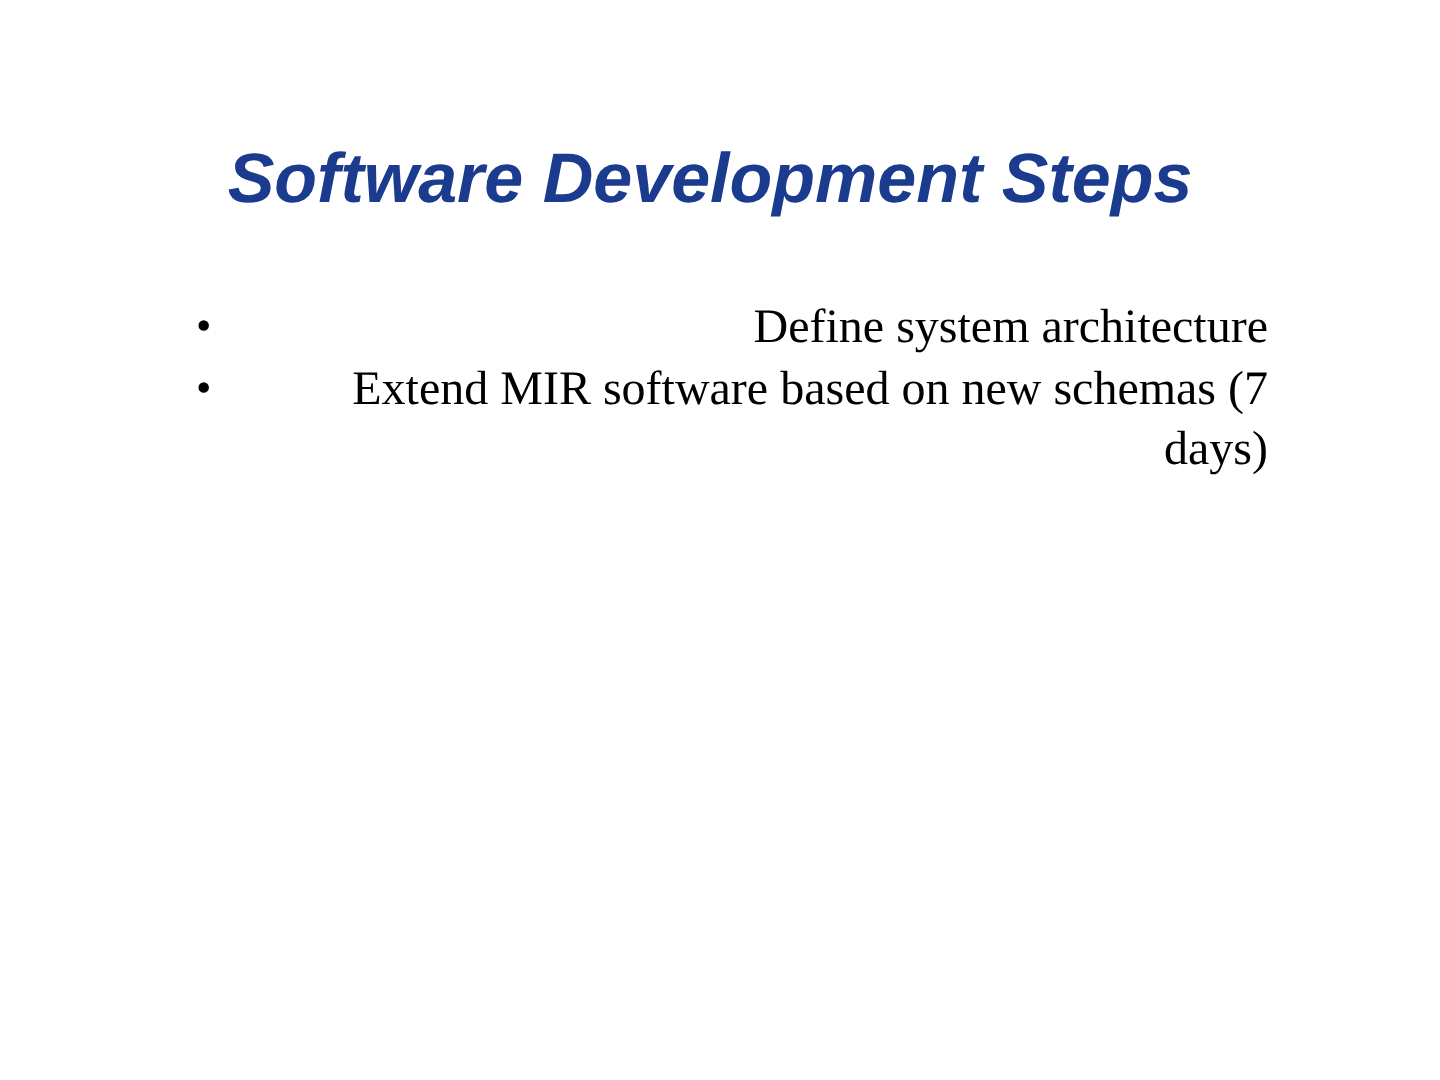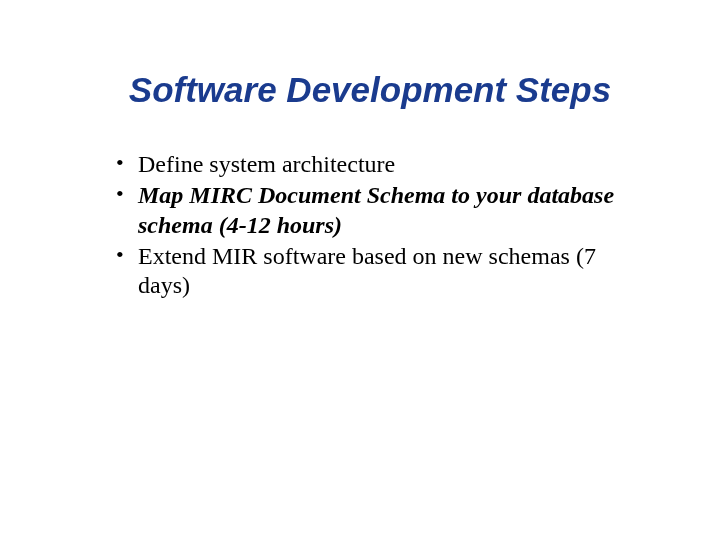--- a/index.html
+++ b/index.html
@@ -8,36 +8,37 @@
     width: 720px;
     height: 540px;
     background: #ffffff;
     font-family: "Times New Roman", Times, serif;
     color: #000000;
   }
   .slide {
     width: 720px;
     height: 540px;
     box-sizing: border-box;
-    padding: 70px 60px 40px 80px;
+    padding: 70px 60px 40px 50px;
   }
   .title {
     font-family: Verdana, Geneva, sans-serif;
     font-weight: bold;
     font-style: italic;
     color: #1a3b8e;
     font-size: 35px;
     text-align: center;
     margin: 0 0 40px 0;
     letter-spacing: 0px;
   }
   ul.bullets {
     list-style: none;
-    margin: 4px;
+    margin: 16px;
     padding: 0 10px 0 32px;
+    text-align: right;
   }
   ul.bullets li {
     position: relative;
     padding-left: 22px;
     font-size: 24px;
     line-height: 1.22;
     margin-bottom: 2px;
   }
   ul.bullets li::before {
     content: "•";
@@ -52,16 +53,15 @@
     font-style: italic;
   }
 </style>
 </head>
 <body>
 
 <div class="slide">
   <h1 class="title">Software Development Steps</h1>
   <ul class="bullets">
     <li><span>Define system architecture</span></li>
-    <li><span class="bold-italic">Map MIRC Document Schema to your database schema (4-12 hours)</span></li>
     <li><span>Extend MIR software based on new schemas (7 days)</span></li>
   </ul>
 </div>
 
 </body></html>

